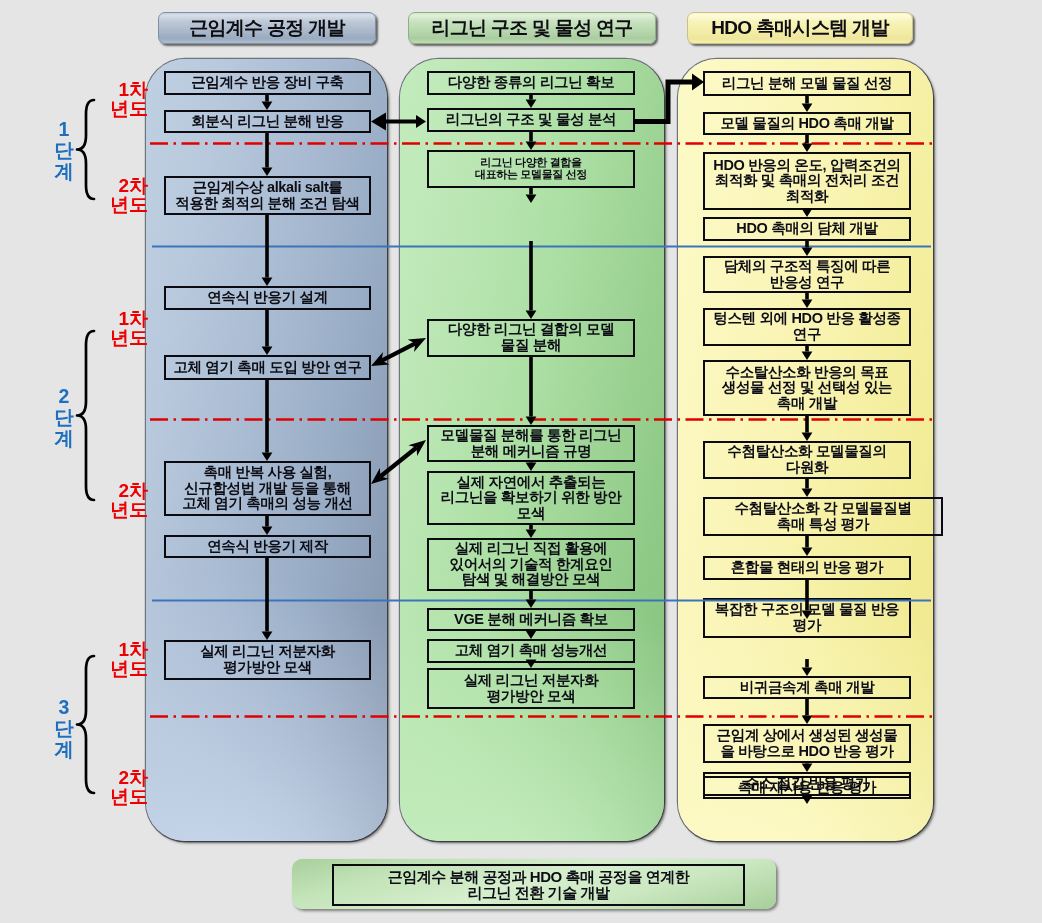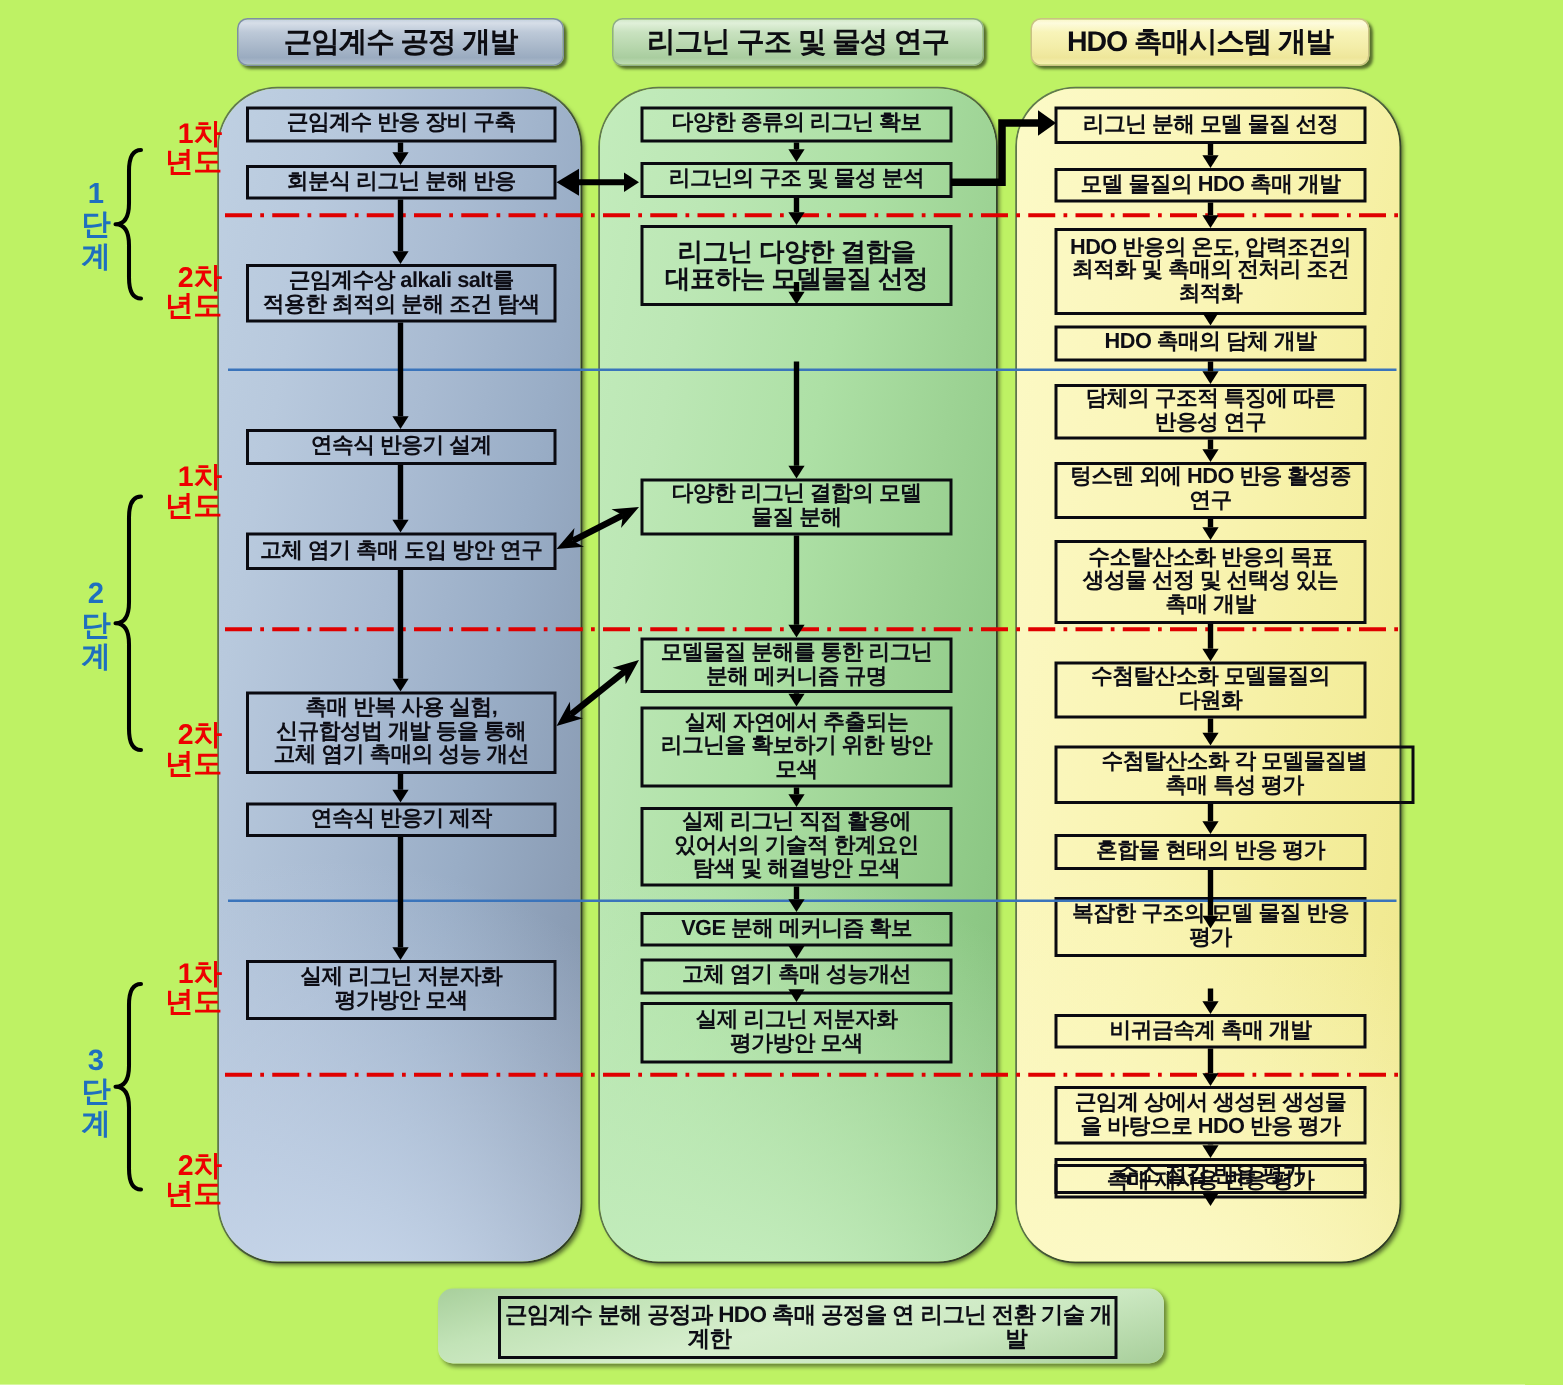--- a/index.html
+++ b/index.html
@@ -1,19 +1,19 @@
 <!DOCTYPE html>
 <html><head>
 <meta charset="utf-8">
 <title>Flowchart</title>
 <style>
   html,body{margin:0;padding:0;background:#ffffff;}
   body{width:1042px;height:923px;position:relative;overflow:hidden;
        font-family:"Liberation Sans","DejaVu Sans",sans-serif;}
-  #root{position:absolute;left:0;top:0;width:1042px;height:923px;background:#bef264;}
+  #root{position:absolute;left:0;top:0;width:1042px;height:923px;background:#e5e5e5;}
   .hdr{position:absolute;border-radius:7px;display:flex;align-items:center;justify-content:center;
        font-weight:bold;color:#0d0d12;box-sizing:border-box;}
   .hdr-blue{background:linear-gradient(to bottom,#c6d2e0 0%,#d6dee8 8%,#bdc9d8 28%,#a8b7c9 62%,#9aabc0 85%,#b0bfd0 100%);
             border:1px solid #7e8fa3;box-shadow:2px 2px 2px rgba(0,0,0,0.55);}
   .hdr-green{background:linear-gradient(to bottom,#d2e8c9 0%,#e0f0d9 8%,#c9e2c0 28%,#b6d6ac 62%,#a9cd9f 85%,#bfdcb5 100%);
             border:1px solid #8fae85;box-shadow:2px 2px 2px rgba(0,0,0,0.55);}
   .hdr-yellow{background:linear-gradient(to bottom,#faf7c9 0%,#fdfbdd 8%,#f8f4b9 28%,#f3eda8 62%,#eee69a 85%,#f6f0b0 100%);
             border:1px solid #c9c283;box-shadow:2px 2px 2px rgba(0,0,0,0.55);}
   .panel{position:absolute;border-radius:39px;box-shadow:2px 2px 3px rgba(0,0,0,0.55), 0 0 0 1.2px rgba(42,50,66,0.62);}
   .panel-blue{background:
@@ -30,21 +30,21 @@
         box-sizing:border-box;}
   .node span{display:block;line-height:1.08;letter-spacing:-0.35px;}
   svg.ov{position:absolute;left:0;top:0;width:1042px;height:923px;}
   .stage-label{position:absolute;color:#1f6fbf;font-weight:bold;text-align:center;}
   .stage-label span{display:block;line-height:1.08;}
   .year-label{position:absolute;color:#ee0000;font-weight:bold;text-align:right;}
   .year-label span{display:block;line-height:1.0;}
   .bot-panel{position:absolute;border-radius:10px;
      background:linear-gradient(165deg,#a8cf9c 0%,#c2e3b7 22%,#d6eecd 48%,#cbe8c1 70%,#a7ce9a 100%);
      box-shadow:2px 2px 3px rgba(0,0,0,0.45);}
-  .bot-box{position:absolute;border:2px solid #0a0a10;display:flex;flex-direction:row;
+  .bot-box{position:absolute;border:2px solid #0a0a10;display:flex;flex-direction:column;
      align-items:center;justify-content:center;text-align:center;font-weight:bold;color:#0d0d15;box-sizing:border-box;}
   .bot-box span{display:block;line-height:1.08;letter-spacing:-0.45px;}
 </style>
 </head>
 <body>
 
 <div id="root">
 <div class="panel panel-blue" style="left:146px;top:59px;width:241px;height:782px"></div>
 <div class="panel panel-green" style="left:400px;top:59px;width:264px;height:782px"></div>
 <div class="panel panel-yellow" style="left:678px;top:59px;width:255px;height:782px"></div>
@@ -84,21 +84,21 @@
 <div class="node blue" style="left:164px;top:640px;width:207px;height:40px;font-size:14.5px">
       <span class="nl">실제 리그닌 저분자화</span>
       <span class="nl">평가방안 모색</span>
     </div>
 <div class="node green" style="left:427px;top:71px;width:208px;height:24px;font-size:14.5px">
       <span class="nl">다양한 종류의 리그닌 확보</span>
     </div>
 <div class="node green" style="left:427px;top:108px;width:208px;height:24px;font-size:14.5px">
       <span class="nl">리그닌의 구조 및 물성 분석</span>
     </div>
-<div class="node green" style="left:427px;top:150px;width:208px;height:54px;font-size:17px">
+<div class="node green" style="left:427px;top:150px;width:208px;height:38px;font-size:11px">
       <span class="nl">리그닌 다양한 결합을</span>
       <span class="nl">대표하는 모델물질 선정</span>
     </div>
 <div class="node green" style="left:427px;top:319px;width:208px;height:38px;font-size:14.5px">
       <span class="nl">다양한 리그닌 결합의 모델</span>
       <span class="nl">물질 분해</span>
     </div>
 <div class="node green" style="left:427px;top:425px;width:208px;height:37px;font-size:14.5px">
       <span class="nl">모델물질 분해를 통한 리그닌</span>
       <span class="nl">분해 메커니즘 규명</span>

